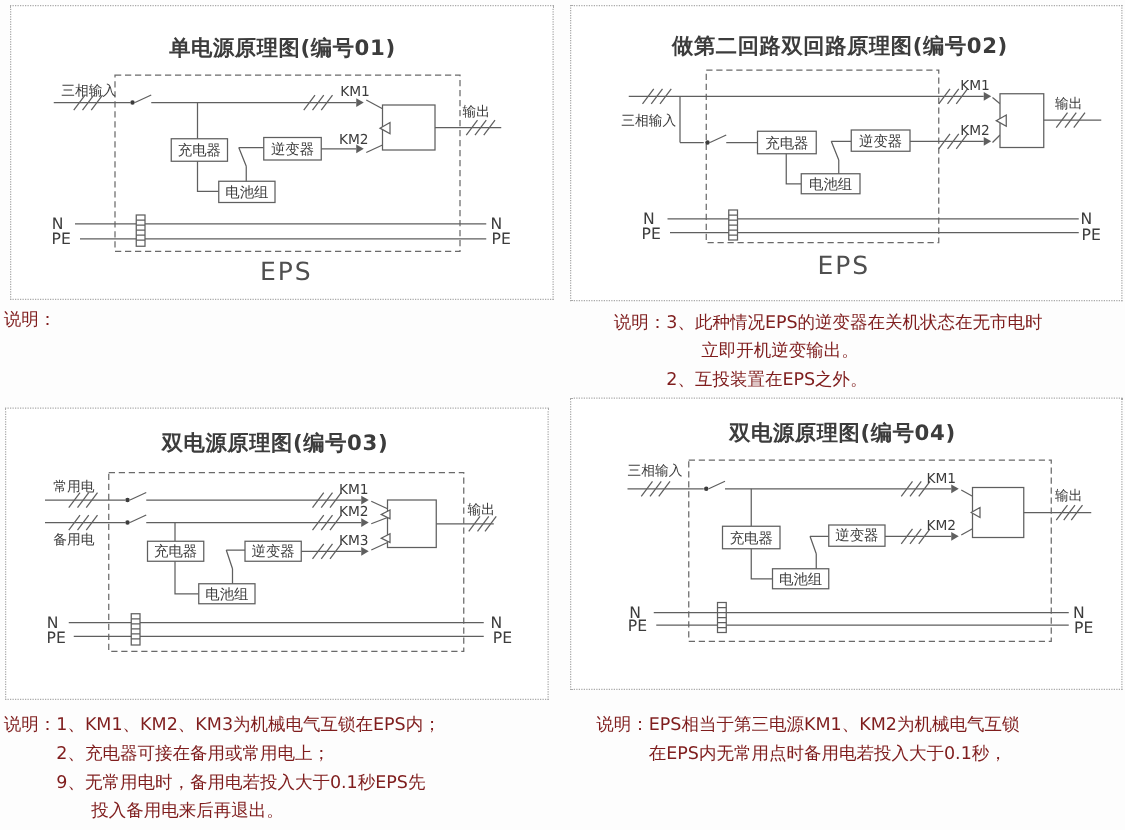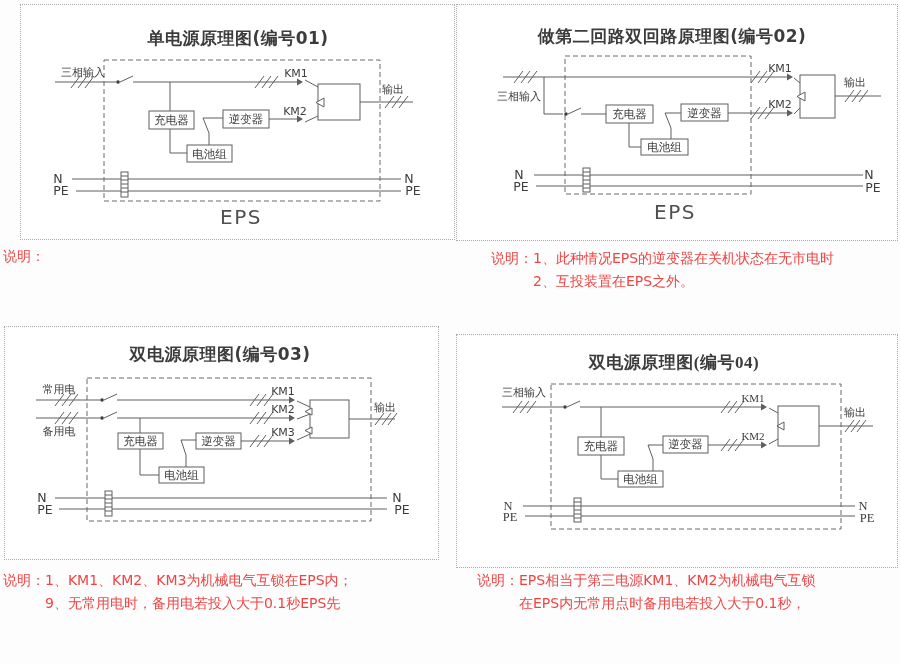--- a/index.html
+++ b/index.html
@@ -13,32 +13,32 @@
   .t-box{font-size:11.5px;}
   .t-km{font-size:11px;}
   .t-np{font-size:12.5px;}
   .t-sm{font-size:11px;}
   .ln{stroke:#5f5f5f;stroke-width:1;fill:none;}
   .bx{fill:#ffffff;stroke:#5f5f5f;stroke-width:1;}
   .dsh{fill:none;stroke:#6a6a6a;stroke-width:1;stroke-dasharray:5 3;}
   .dot{fill:#3c3c3c;stroke:none;}
   .arr{fill:#5f5f5f;stroke:none;}
   .tri{fill:#ffffff;stroke:#5f5f5f;stroke-width:1;}
-  .note{position:absolute;display:flex;align-items:flex-start;font-size:14px;color:#ef4444;line-height:23px;}
+  .note{position:absolute;display:flex;align-items:flex-start;font-size:14px;color:#7f1d1d;line-height:23px;}
   .note .prefix{white-space:nowrap;}
   .note .lines{display:flex;flex-direction:column;}
   .note .line{white-space:nowrap;}
   .note .line.indent{padding-left:28px;}
 </style>
 </head>
 <body>
 
 <div class="page">
 
-  <section class="panel" style="left:20px;top:4px;width:433px;height:234px;">
+  <section class="panel" style="left:8px;top:4px;width:433px;height:234px;">
     <svg width="433" height="234" viewBox="0 0 433 234">
       <text class="t-title" x="217" y="39" text-anchor="middle">单电源原理图(编号01)</text>
       <rect class="dsh" x="83" y="55" width="276" height="141"></rect>
 
       <text class="t-sm" x="62" y="71" text-anchor="middle">三相输入</text>
       <path class="ln" d="M34 77 H95"></path>
       <path class="ln" d="M50 83 l9 -12 M57 83 l9 -12 M64 83 l9 -12"></path>
       <circle class="dot" cx="97" cy="77" r="1.8"></circle>
       <path class="ln" d="M99 77 L112 71 M112 77 H276"></path>
       <path class="ln" d="M234 83 l9 -12 M241 83 l9 -12 M248 83 l9 -12"></path>
@@ -180,21 +180,21 @@
       <text class="t-np" x="37" y="175" text-anchor="middle">N</text>
       <text class="t-np" x="40" y="187" text-anchor="middle">PE</text>
       <path class="ln" d="M50 171 H382 M54 182 H382"></path>
       <rect class="bx" x="100" y="164" width="7" height="25"></rect>
       <path class="ln" d="M100 168 H107 M100 172 H107 M100 176 H107 M100 180 H107 M100 184 H107"></path>
       <text class="t-np" x="392" y="175" text-anchor="middle">N</text>
       <text class="t-np" x="397" y="187" text-anchor="middle">PE</text>
     </svg>
   </section>
 
-  <section class="panel" style="left:456px;top:334px;width:440px;height:232px;font-family:Liberation Serif, serif;">
+  <section class="panel" style="left:456px;top:318px;width:440px;height:232px;">
     <svg width="440" height="232" viewBox="0 0 440 232">
       <text class="t-title" x="217" y="33" text-anchor="middle">双电源原理图(编号04)</text>
       <rect class="dsh" x="94" y="49" width="290" height="145"></rect>
 
       <text class="t-sm" x="67" y="61" text-anchor="middle">三相输入</text>
       <path class="ln" d="M45 72 H106"></path>
       <path class="ln" d="M56 78 l9 -12 M63 78 l9 -12 M70 78 l9 -12"></path>
       <circle class="dot" cx="108" cy="72" r="1.8"></circle>
       <path class="ln" d="M110 72 L123 66 M123 72 H304"></path>
       <path class="ln" d="M264 78 l9 -12 M271 78 l9 -12 M278 78 l9 -12"></path>
@@ -235,30 +235,33 @@
     </svg>
   </section>
 
   <div class="note" style="left:3px;top:245px;">
     <span class="prefix">说明：</span>
   </div>
 
   <div class="note" style="left:491px;top:247px;">
     <span class="prefix">说明：</span>
     <div class="lines">
-      <div class="line">1、此种情况EPS的逆变器在关机状态在无市电时</div>
+      <div class="line">3、此种情况EPS的逆变器在关机状态在无市电时</div>
+      <div class="line indent">立即开机逆变输出。</div>
       <div class="line">2、互投装置在EPS之外。</div>
     </div>
   </div>
 
   <div class="note" style="left:3px;top:569px;">
     <span class="prefix">说明：</span>
     <div class="lines">
       <div class="line">1、KM1、KM2、KM3为机械电气互锁在EPS内；</div>
+      <div class="line">2、充电器可接在备用或常用电上；</div>
       <div class="line">9、无常用电时，备用电若投入大于0.1秒EPS先</div>
+      <div class="line indent">投入备用电来后再退出。</div>
     </div>
   </div>
 
   <div class="note" style="left:477px;top:569px;">
     <span class="prefix">说明：</span>
     <div class="lines">
       <div class="line">EPS相当于第三电源KM1、KM2为机械电气互锁</div>
       <div class="line">在EPS内无常用点时备用电若投入大于0.1秒，</div>
     </div>
   </div>

